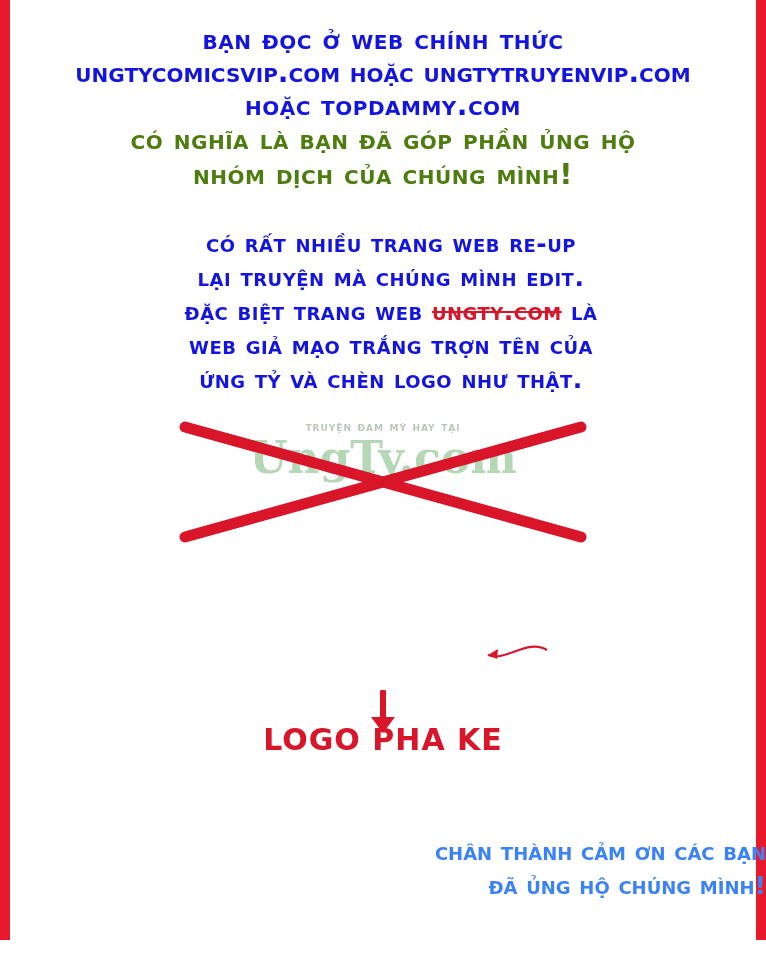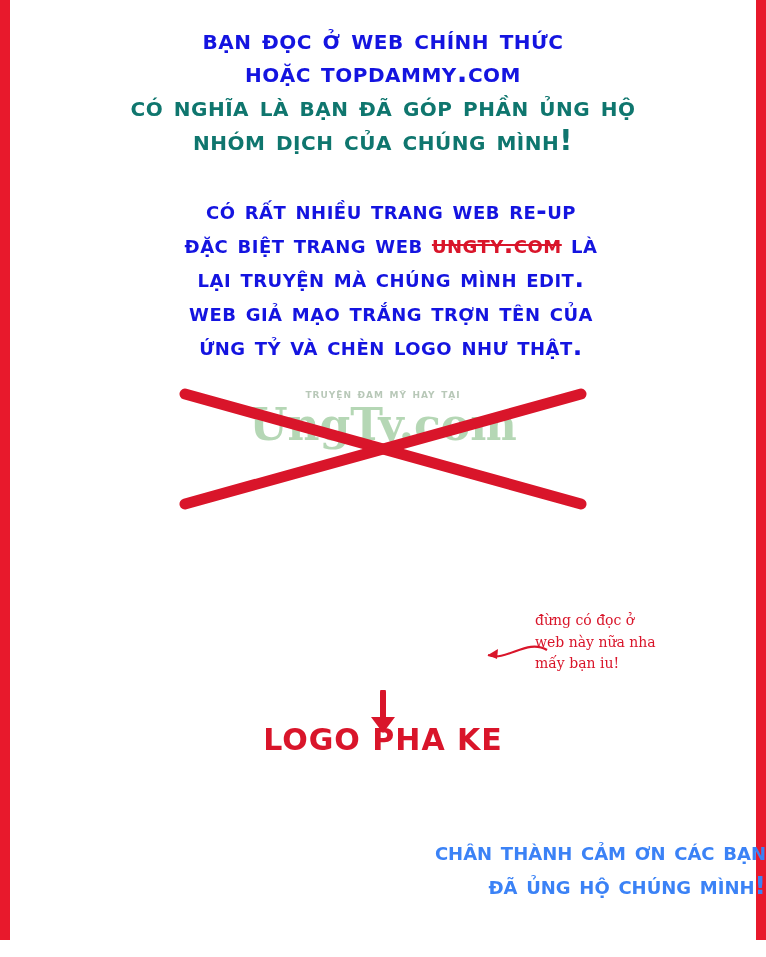--- a/index.html
+++ b/index.html
@@ -51,21 +51,21 @@
     line-height: 1.18;
     font-size: 29px;
     font-variant: small-caps;
     text-transform: lowercase;
   }
   .headline .ln { display: block; }
   .headline .ln1 { font-size: 29px; }
   .headline .ln2 { font-size: 28px; letter-spacing: 0px; }
   .headline .ln3 { font-size: 28px; }
   .headline .ln4,
-  .headline .ln5 { font-size: 29px; color: #0f766e; }
+  .headline .ln5 { font-size: 29px; color: #4d7c0f; }
 
   .sub1 {
     margin-top: 34px;
     color: #1414e0;
     font-weight: bold;
     font-size: 25px;
     line-height: 1.3;
     font-variant: small-caps;
     text-transform: lowercase;
   }
@@ -179,30 +179,31 @@
 
 <div class="page">
 
   <div class="edge left"></div>
   <div class="edge right"></div>
 
   <div class="content">
 
     <div class="block headline">
       <span class="ln ln1">Bạn đọc ở web chính thức</span>
+      <span class="ln ln2">ungtycomicsvip.com hoặc ungtytruyenvip.com</span>
       <span class="ln ln3">hoặc topdammy.com</span>
       <span class="ln ln4">có nghĩa là bạn đã góp phần ủng hộ</span>
       <span class="ln ln5">nhóm dịch của chúng mình!</span>
     </div>
 
 
     <div class="block sub2">
       <span class="ln">Có rất nhiều trang web re-up</span>
+      <span class="ln">lại truyện mà chúng mình edit.</span>
       <span class="ln"><span>Đặc biệt trang web </span><span class="strike">ungty.com</span><span> là</span></span>
-      <span class="ln">lại truyện mà chúng mình edit.</span>
       <span class="ln">web giả mạo trắng trợn tên của</span>
       <span class="ln">ứng tỷ và chèn logo như thật.</span>
     </div>
 
     <div class="logo-area">
       <div class="fake-logo">
         <div class="small-line">Truyện đam mỹ hay tại</div>
         <div class="big-line">UngTy.com</div>
       </div>
 
@@ -212,25 +213,20 @@
       </svg>
     </div>
 
   </div>
 
   <svg style="position:absolute;left:482px;top:636px;" width="70" height="40" viewBox="0 0 70 40">
     <path d="M65 14 C 45 2, 25 26, 6 19" fill="none" stroke="#d9152a" stroke-width="2.2"></path>
     <path d="M6 19 L 16 13 L 15 23 Z" fill="#d9152a"></path>
   </svg>
 
-  <div class="note">
-    <span class="ln">đừng có đọc ở</span>
-    <span class="ln">web này nữa nha</span>
-    <span class="ln">mấy bạn iu!</span>
-  </div>
 
   <svg class="arrow-down" width="40" height="45" viewBox="0 0 40 45">
     <line x1="20" y1="2" x2="20" y2="30" stroke="#d9152a" stroke-width="6" stroke-linecap="round"></line>
     <path d="M8 27 L32 27 L20 43 Z" fill="#d9152a"></path>
   </svg>
 
   <div class="logo-fake-label">LOGO PHA KE</div>
 
   <div class="thanks">
     <span class="ln">Chân thành cảm ơn các bạn</span>

